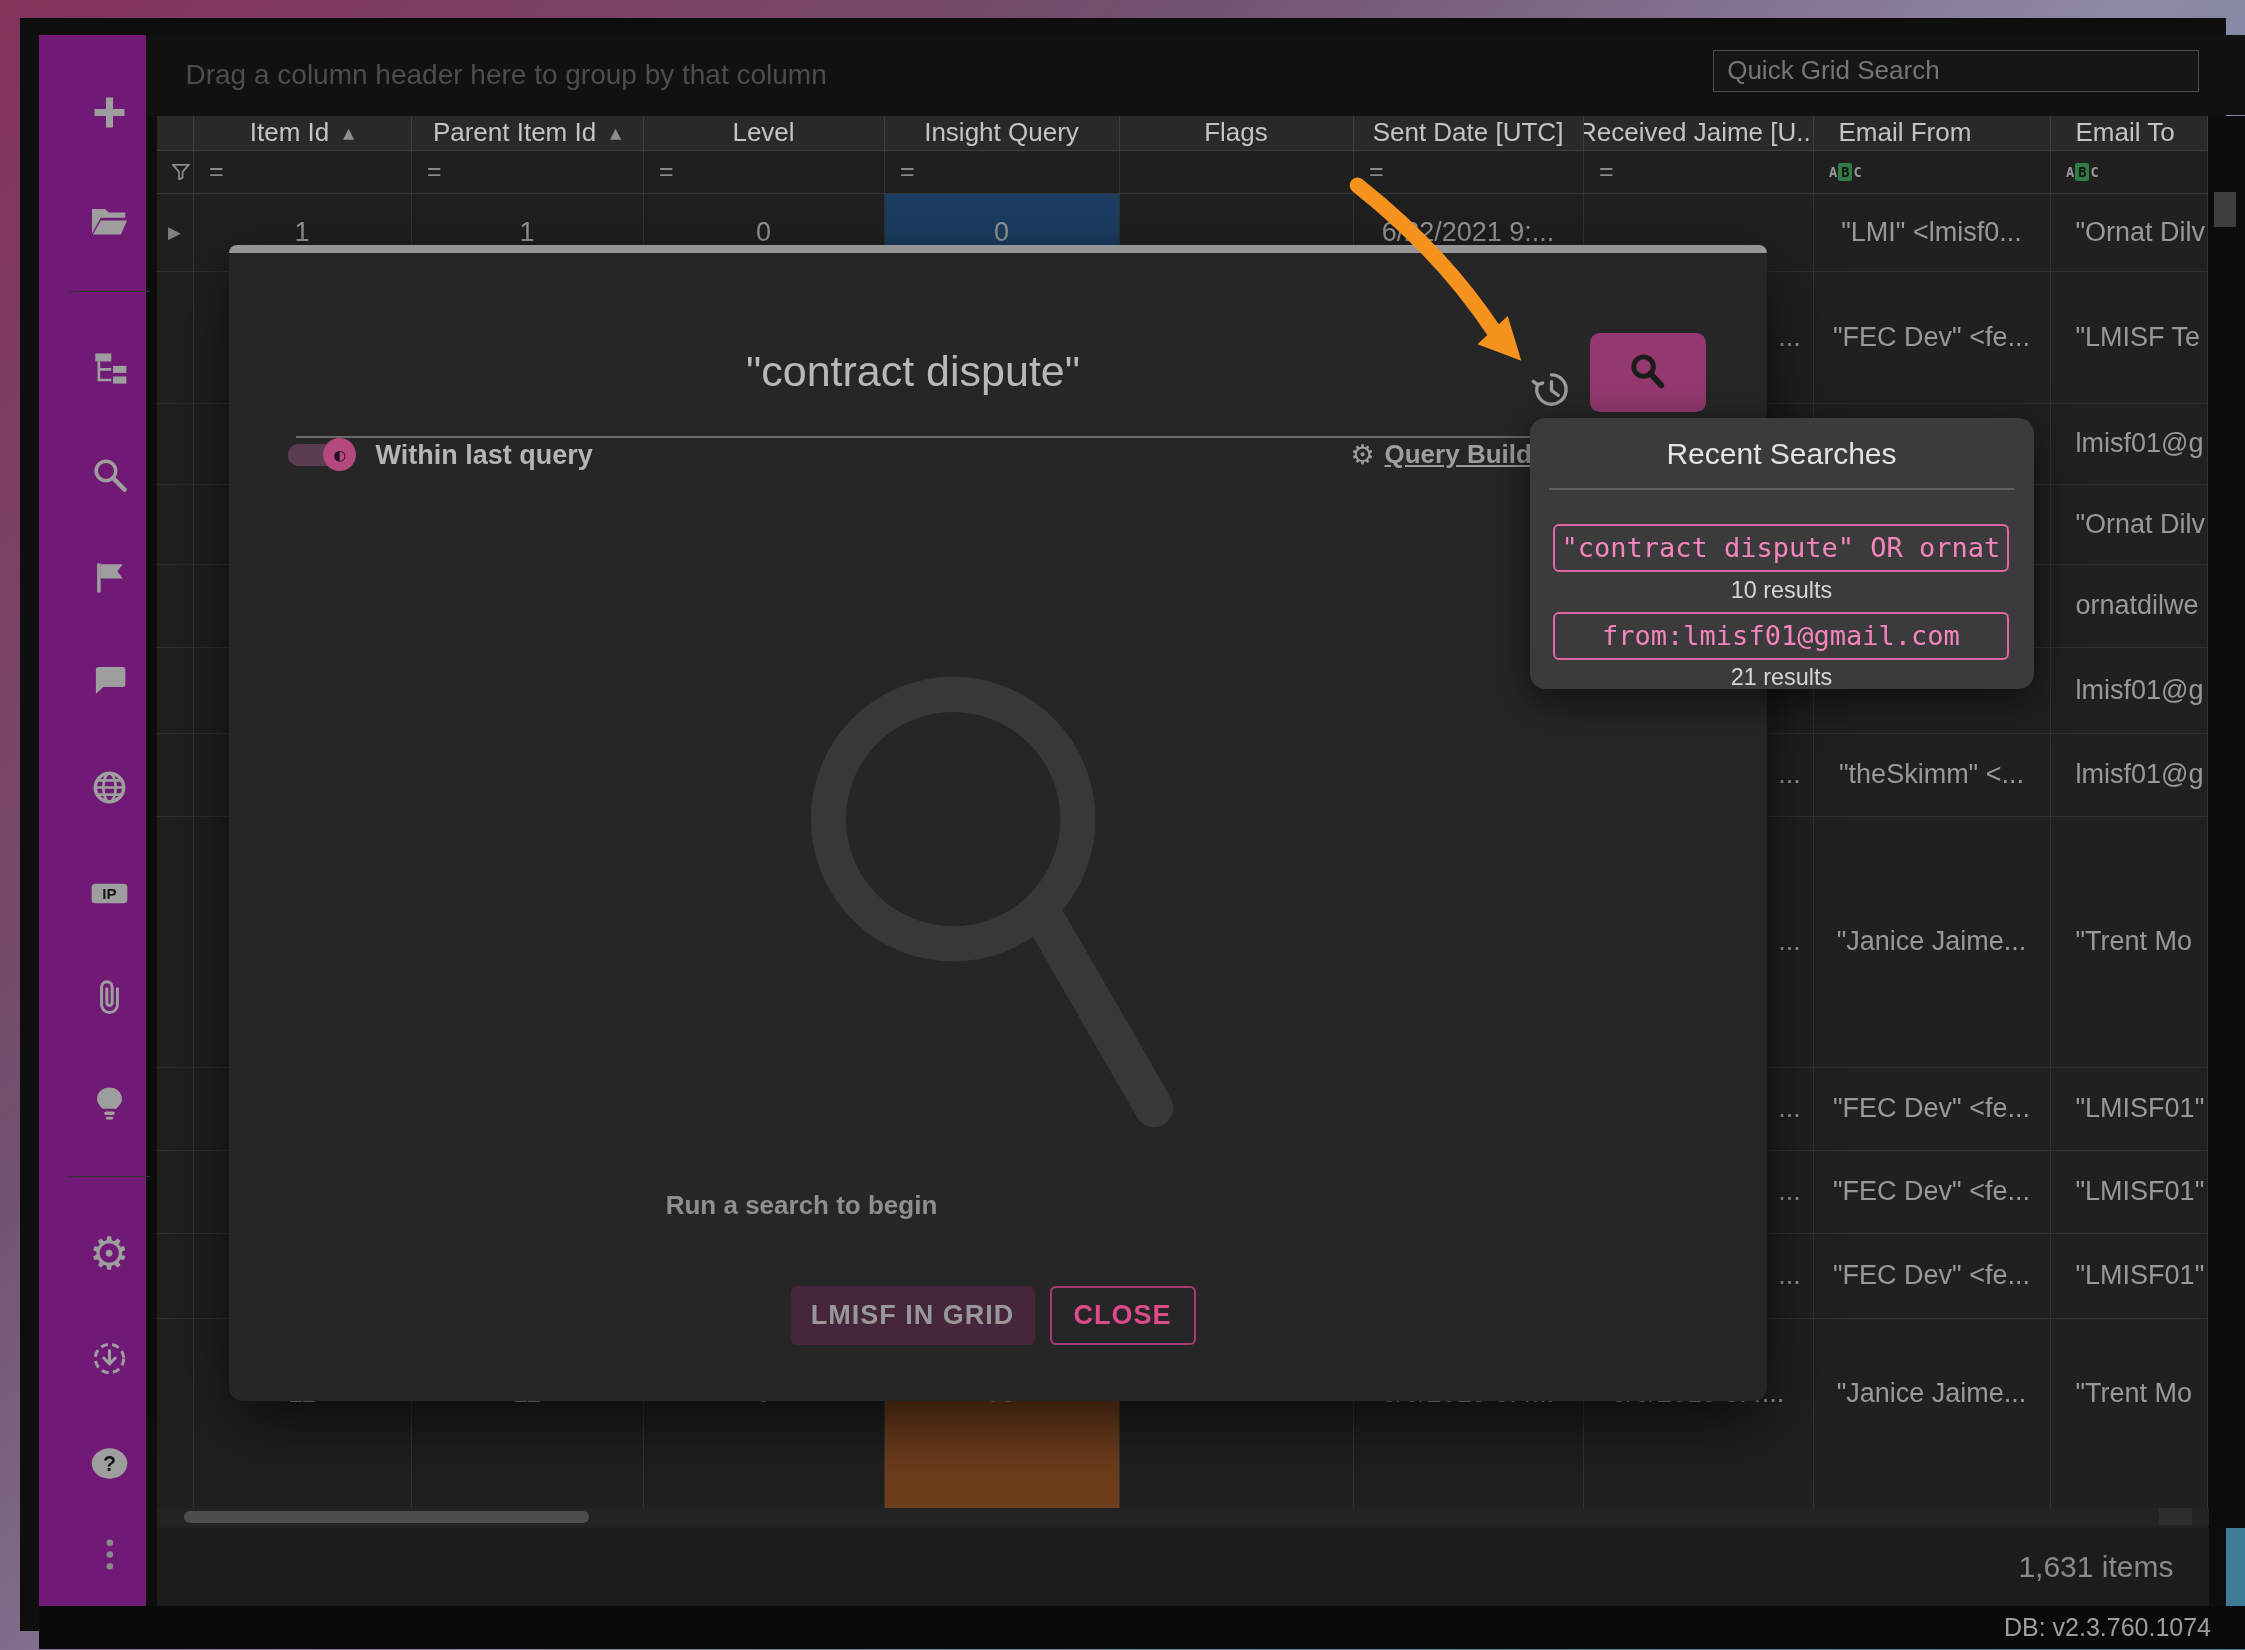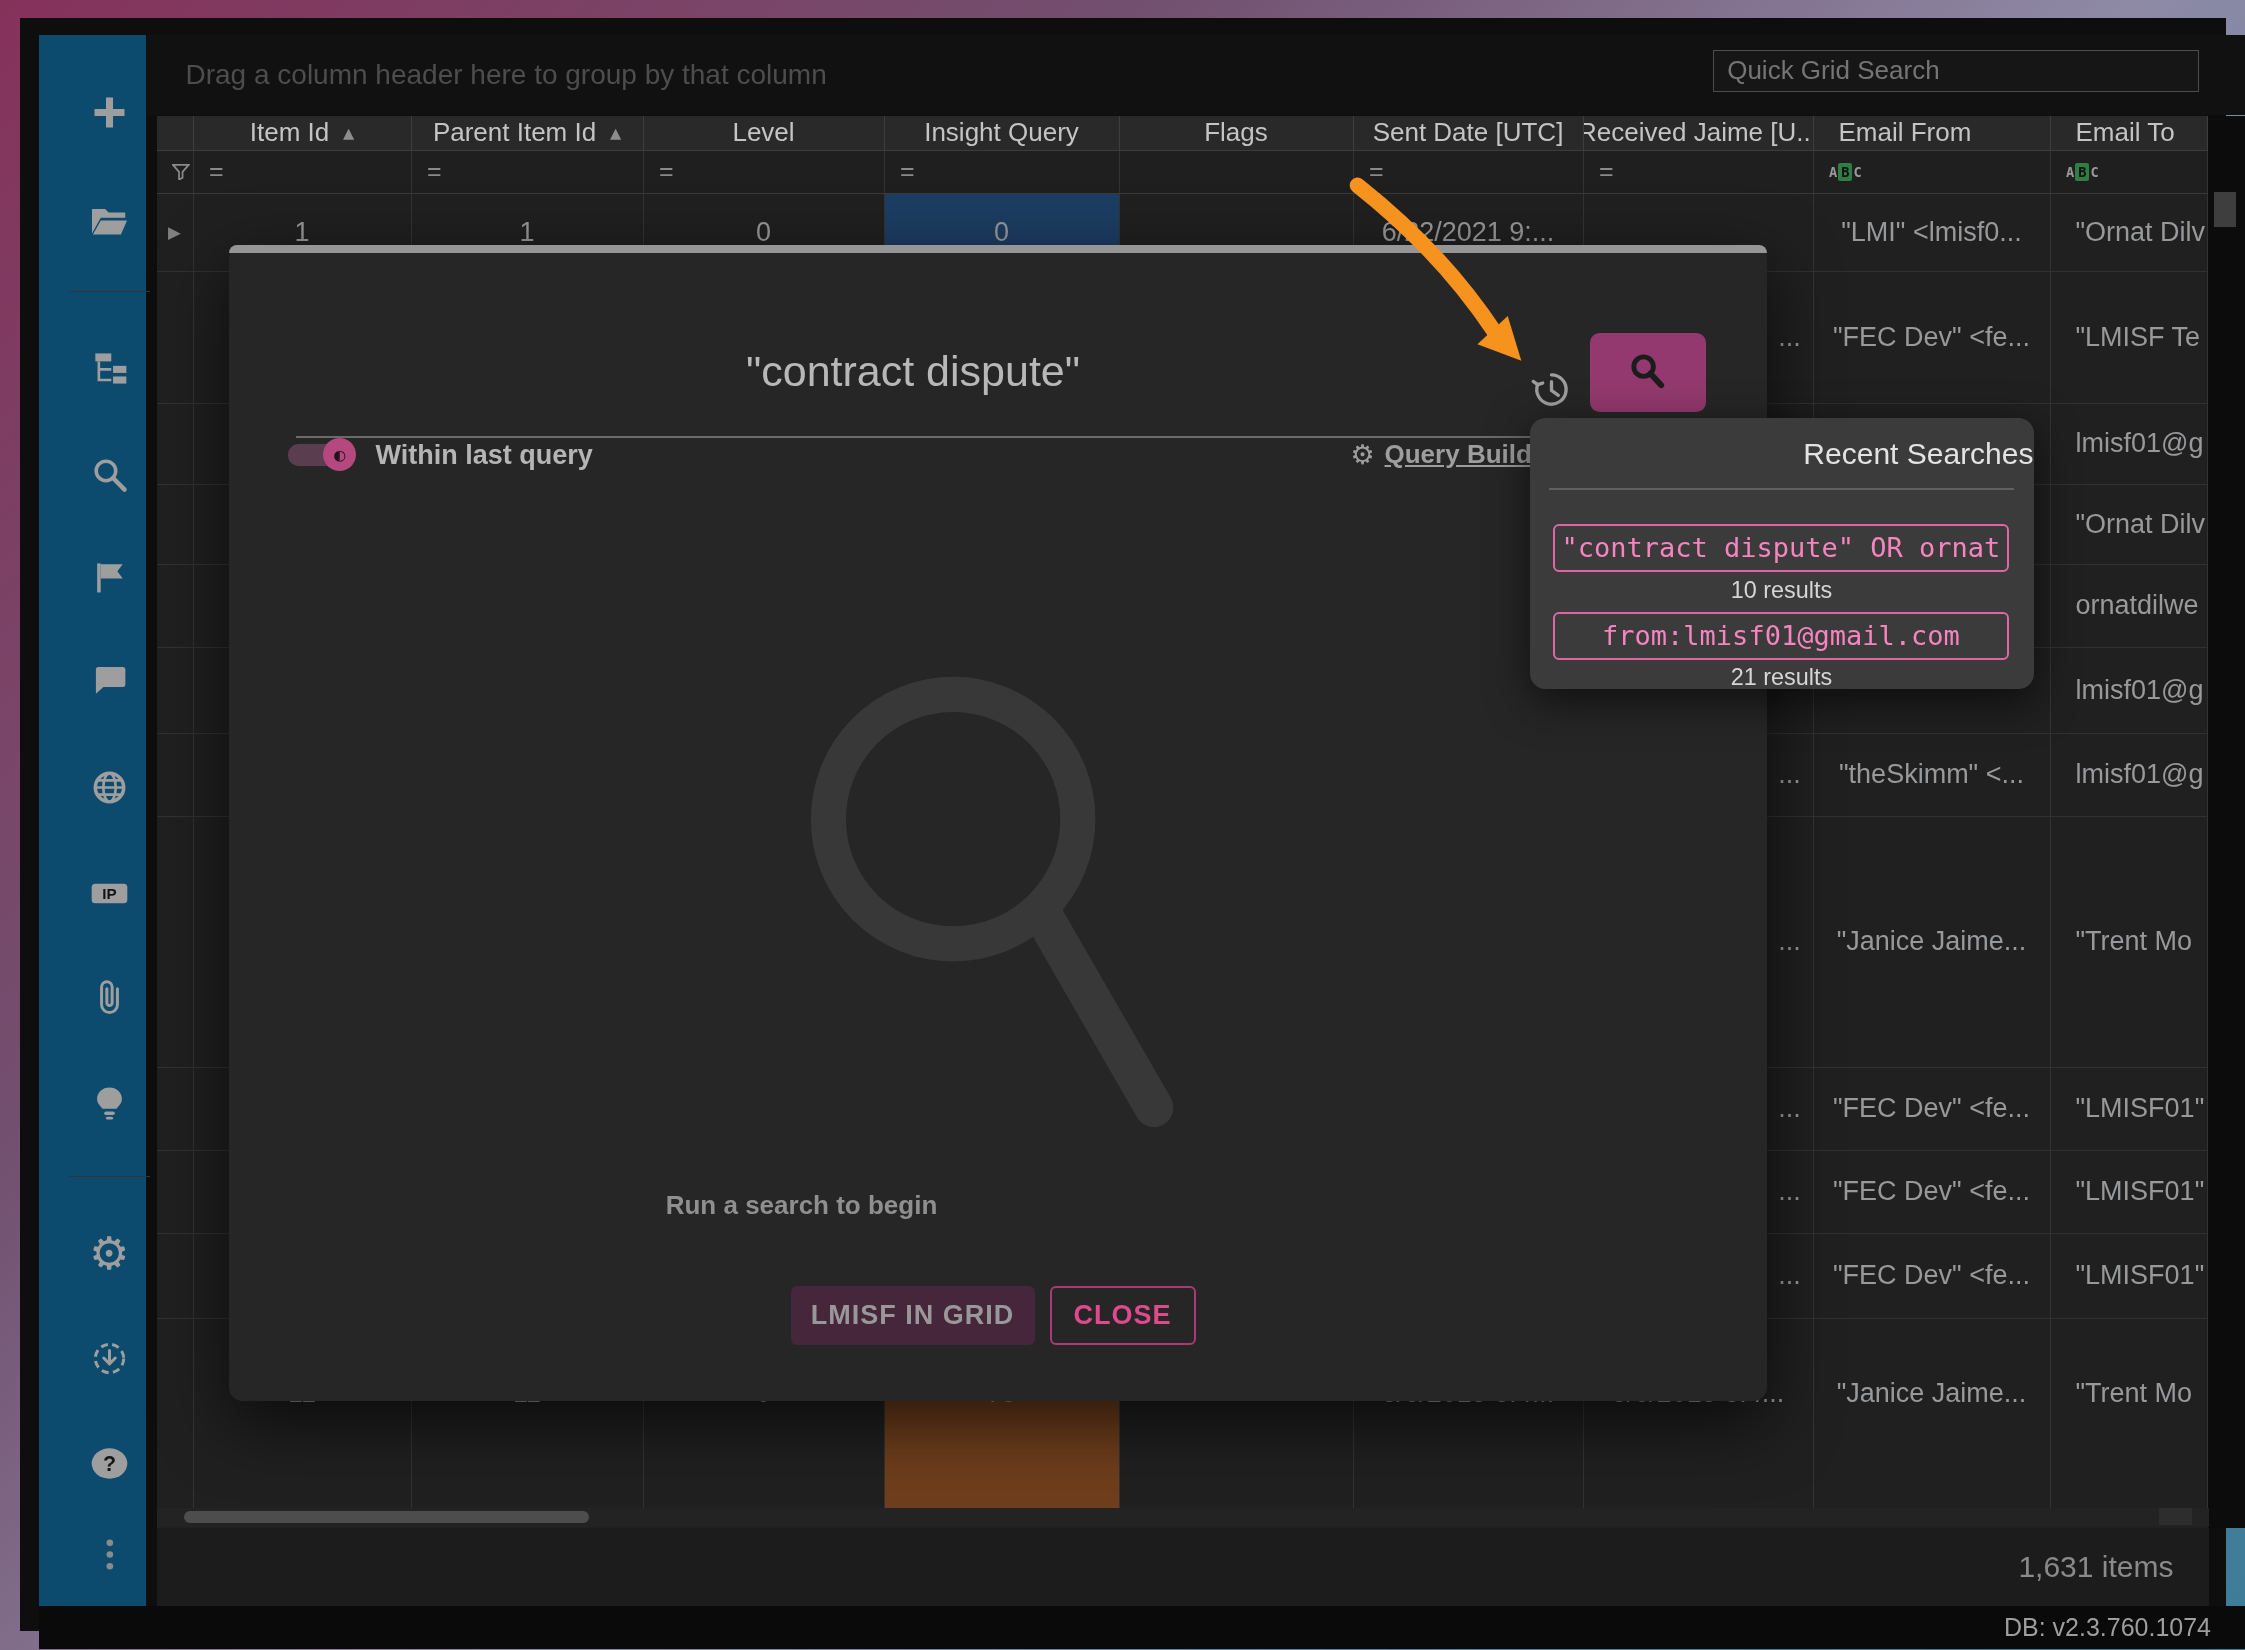--- a/index.html
+++ b/index.html
@@ -1,21 +1,21 @@
 <!DOCTYPE html>
 <html><head>
 <meta charset="utf-8">
 <style>
   html,body{margin:0;padding:0;background:#000;}
   #stage{position:relative;width:2245px;height:1650px;overflow:hidden;
          font-family:"Liberation Sans",sans-serif;
          background:linear-gradient(135deg,#85325b 0%,#72506f 30%,#8e8aa6 55%,#47809c 85%,#3d7c97 100%);}
   #window{position:absolute;left:19.5px;top:17.6px;width:2206px;height:1613px;background:#0e0e0e;}
   
-  #sidebar{position:absolute;left:19.5px;top:17.6px;width:107px;height:1613px;background:#0c4a6e;}
+  #sidebar{position:absolute;left:19.5px;top:17.6px;width:107px;height:1613px;background:#701a75;}
   .sb-icon{position:absolute;left:49px;width:43px;height:43px;display:flex;align-items:center;justify-content:center;color:#9e9e9e;}
   .sb-div{position:absolute;left:29px;width:82px;height:1px;background:#353535;}
   .glyph{font-family:"DejaVu Sans",sans-serif;color:#9e9e9e;}
   
   #topbar{position:absolute;left:127px;top:17.6px;width:2099px;height:80px;background:#111111;}
   #group-hint{position:absolute;left:39px;top:23.4px;font-size:28px;color:#4d4d4d;}
   #quick-search{position:absolute;left:1566px;top:14.6px;width:486px;height:42px;background:#161616;
     border:1px solid #4d4d4d;color:#bdbdbd;font-size:26px;padding:0 13.7px;box-sizing:border-box;
     font-family:"Liberation Sans",sans-serif;}
   #quick-search::placeholder{color:#757575;}
@@ -72,21 +72,21 @@
     font-size:26px;font-weight:bold;color:#8f8f8f;}
   #show-in-grid-btn{position:absolute;left:562px;top:1041px;width:244px;height:59px;background:#45263a;
     border:none;border-radius:5.9px;color:#98989a;font-size:27px;font-weight:bold;letter-spacing:1px;
     font-family:"Liberation Sans",sans-serif;cursor:pointer;}
   #close-btn{position:absolute;left:821px;top:1041px;width:146px;height:59px;background:transparent;
     border:2px solid #aa3a72;border-radius:5.9px;color:#df4a8c;font-size:27px;font-weight:bold;letter-spacing:1px;
     font-family:"Liberation Sans",sans-serif;cursor:pointer;}
   
   #recent-popup{position:absolute;left:1510px;top:400px;width:504px;height:271px;background:#3b3b3b;
     border-radius:15.6px;box-shadow:0 11.7px 43px rgba(0,0,0,.6);}
-  #recent-title{position:absolute;left:0;top:19.5px;width:100%;text-align:right;color:#e3e3e3;font-size:30px;}
+  #recent-title{position:absolute;left:0;top:19.5px;width:100%;text-align:center;color:#e3e3e3;font-size:30px;}
   #recent-divider{position:absolute;left:19.5px;top:70px;width:465px;height:2px;background:#606060;}
   .recent-item-box{position:absolute;left:23.4px;width:456px;height:48px;border:2px solid #df66a4;border-radius:5.9px;
     display:flex;align-items:center;justify-content:center;box-sizing:border-box;cursor:pointer;}
   .recent-query{font-family:"DejaVu Sans Mono",monospace;font-size:27px;color:#f585be;white-space:nowrap;}
   .recent-results{position:absolute;left:0;width:100%;text-align:center;color:#d6d6d6;font-size:23.4px;}
   #recent-box-1{top:106px;}
   #recent-results-1{top:159px;}
   #recent-box-2{top:194px;}
   #recent-results-2{top:246px;}
   #arrow-overlay{position:absolute;left:0;top:0;width:2245px;height:1650px;pointer-events:none;}

